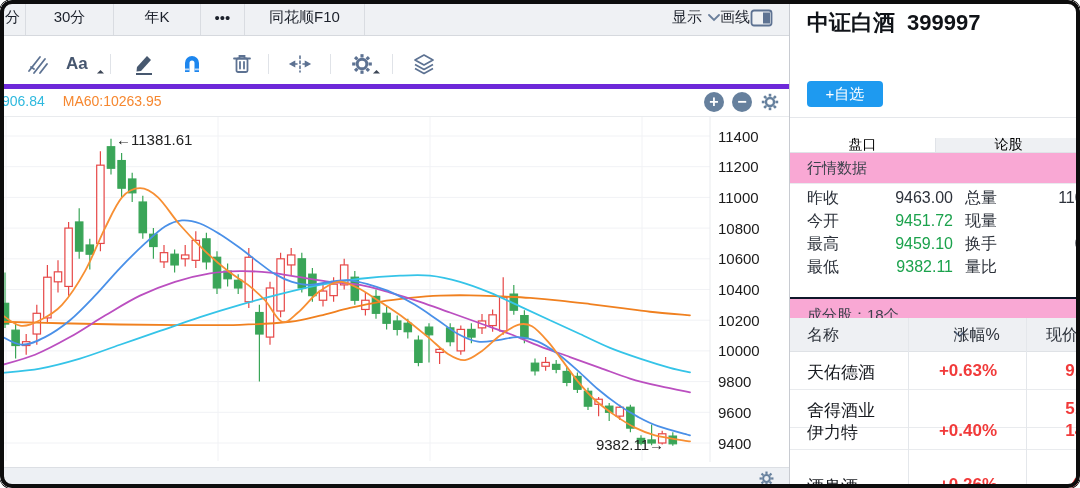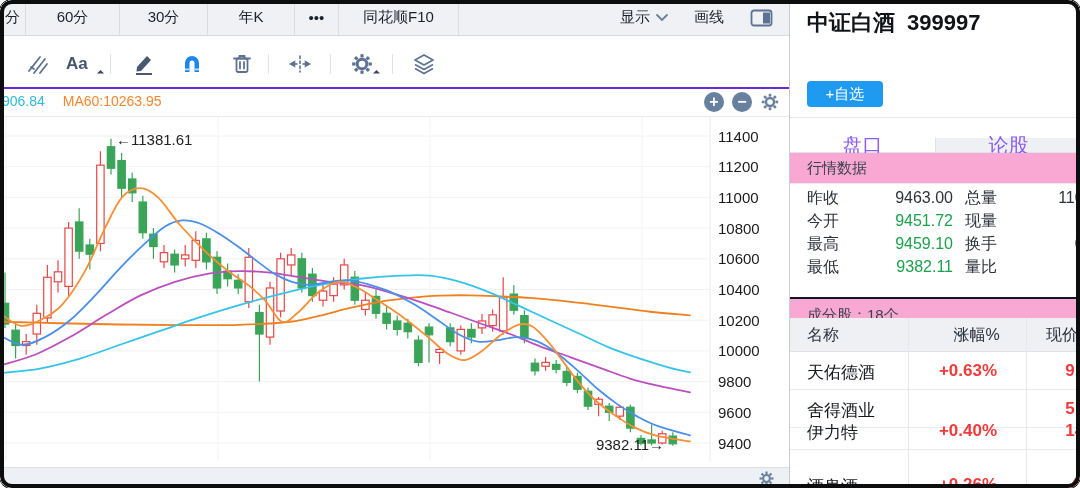--- a/index.html
+++ b/index.html
@@ -7,25 +7,25 @@
   .app{position:relative;width:1080px;height:488px;background:#fff;overflow:hidden;
        border-radius:12px;box-shadow:0 0 0 1px #000;}
   .frame{position:absolute;inset:0;border:4px solid #0d0d0d;border-radius:12px;pointer-events:none;z-index:60;}
 
   
   .left-pane{position:absolute;left:0;top:0;width:789px;height:488px;background:#fff;}
   .topbar{position:absolute;left:0;top:0;width:789px;height:36px;background:#eff1f4;
           border-bottom:1px solid #d6d9de;display:flex;align-items:stretch;}
   .tb-tab{display:flex;align-items:center;justify-content:center;font-size:15px;color:#1c212b;
           border-right:1px solid #d9dce1;white-space:nowrap;overflow:hidden;cursor:default;}
-  .tb-right{margin-left:auto;display:flex;align-items:center;gap:26px;padding-right:16px;font-size:15px;color:#1c212b;}
+  .tb-right{margin-left:auto;display:flex;align-items:center;padding-right:16px;font-size:15px;color:#1c212b;}
   .tb-display{display:flex;align-items:center;gap:6px;}
   .panel-toggle svg{display:block;}
 
-  .drawbar{position:absolute;left:0;top:37px;width:789px;height:52px;background:#fff;border-bottom:2px solid #6d28d9;}
+  .drawbar{position:absolute;left:0;top:37px;width:789px;height:52px;background:#fff;border-bottom:5px solid #6d28d9;}
   .dicon{position:absolute;top:15px;width:24px;height:24px;color:#5d7292;}
   .dsep{position:absolute;top:17px;width:1px;height:20px;background:#e0e3e8;}
   .aa-txt{font-size:17px;font-weight:bold;color:#46566f;line-height:24px;}
   .corner-tri{position:absolute;right:-5px;bottom:0;width:0;height:0;border-left:5px solid transparent;border-top:5px solid #3c4656;transform:rotate(-45deg);}
 
   .chart-area{position:absolute;left:0;top:89px;width:789px;height:378px;background:#fff;}
   .ma-labels{position:absolute;left:2px;top:4px;font-size:14px;font-weight:500;z-index:5;white-space:nowrap;}
   .zoom-btns{position:absolute;left:704px;top:3px;z-index:5;display:flex;align-items:center;gap:8px;}
   .circle-btn{width:20px;height:20px;border-radius:50%;background:#66809d;color:#fff;font-size:16px;
               line-height:19px;text-align:center;font-weight:bold;}
@@ -35,21 +35,21 @@
   .bottom-strip .gearbox{position:absolute;right:14px;top:2px;width:17px;height:17px;}
 
   
   .right-panel{position:absolute;left:789px;top:0;width:291px;height:488px;background:#fff;border-left:1px solid #c8cbd1;}
   .stock-name{position:absolute;left:17px;top:8px;font-size:22px;font-weight:700;color:#101318;white-space:nowrap;}
   .stock-code{font-weight:700;margin-left:12px;}
   .price-line{position:absolute;left:17px;top:50px;font-size:19px;font-weight:600;white-space:nowrap;}
   .add-watch{position:absolute;left:17px;top:81px;width:76px;height:26px;background:#1e9af0;color:#fff;
              font-size:15px;border:none;border-radius:4px;line-height:26px;text-align:center;padding:0;}
   .ptabs{position:absolute;left:0;top:117px;width:291px;height:36px;border-top:1px solid #e5e7eb;border-bottom:1px solid #e0e3e8;display:flex;}
-  .ptab{flex:1;display:flex;align-items:center;justify-content:center;font-size:20px;color:#8b5cf6;margin-top:20px;}
+  .ptab{flex:1;display:flex;align-items:center;justify-content:center;font-size:14px;color:#000000;margin-top:20px;}
   .ptab.inactive{background:#eef0f3;border-left:1px solid #e0e3e8;}
   .sec-strip{position:absolute;left:0;width:291px;background:#f9a8d4;border-bottom:1px solid #e9ebef;
              font-size:15px;color:#3c424c;display:flex;align-items:center;padding-left:17px;}
   .qrow{position:absolute;left:17px;width:285px;height:22px;font-size:16px;color:#2d323b;}
   .qrow span{position:absolute;top:0;line-height:22px;white-space:nowrap;}
   .q-green{color:#1ba24c;}
   .q-flat{color:#2d323b;}
   .colsep{position:absolute;width:1px;background:#e4e7eb;z-index:2;}
   .thead{position:absolute;left:0;top:318px;width:352px;height:34px;background:#eef0f3;border-bottom:1px solid #dfe2e6;
          font-size:16px;color:#2d323b;}
@@ -80,21 +80,20 @@
     </g>
   </defs>
 </svg>
 
 <div class="app">
 
   <div class="left-pane">
 
     <div class="topbar">
       <div class="tb-tab" style="width:26px">分</div>
-      <div class="tb-tab" style="width:94px">60分</div>
       <div class="tb-tab" style="width:88px">30分</div>
       <div class="tb-tab" style="width:87px">年K</div>
       <div class="tb-tab" style="width:44px">•••</div>
       <div class="tb-tab" style="width:120px">同花顺F10</div>
       <div class="tb-right">
         <span class="tb-display">
           <span>显示</span>
           <svg width="12" height="8" viewBox="0 0 12 8">
               <polyline points="1,1 6,6 11,1" fill="none" stroke="#6a7f9b" stroke-width="1.8" stroke-linecap="round"></polyline>
             </svg>

